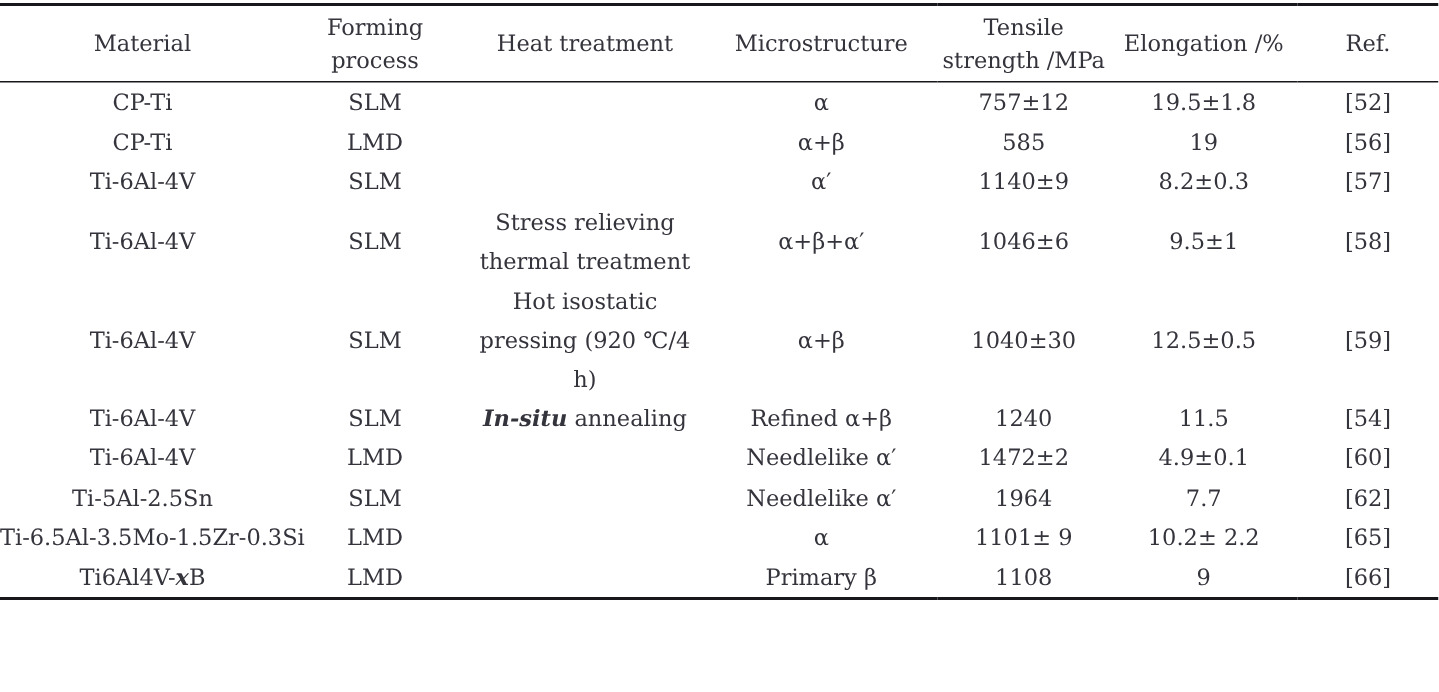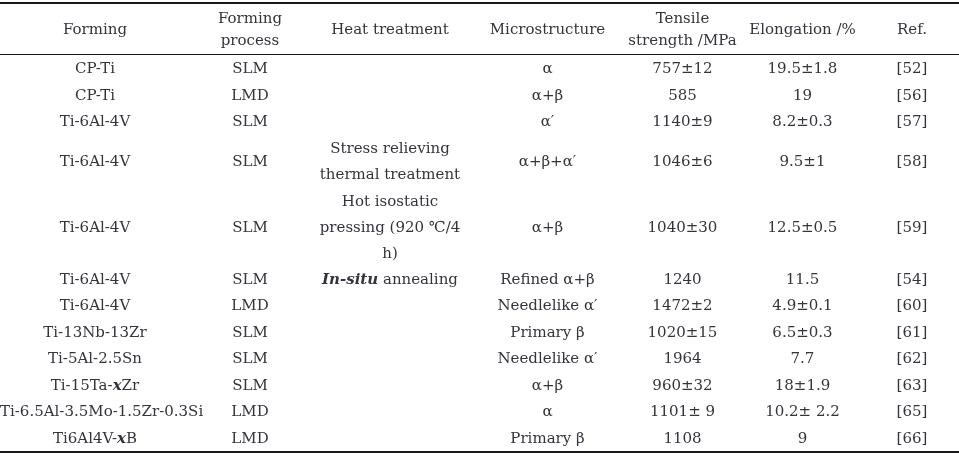--- a/index.html
+++ b/index.html
@@ -69,21 +69,21 @@
       <col class="c-material">
         <col class="c-process">
         <col class="c-heat">
         <col class="c-micro">
       <col class="c-tensile">
         <col class="c-elong">
         <col class="c-ref">
     </colgroup>
     <thead>
       <tr>
-        <th>Forming</th>
+        <th>Material</th>
         <th>Forming process</th>
         <th>Heat treatment</th>
         <th>Microstructure</th>
         <th>Tensile
 strength /MPa</th>
         <th>Elongation /%</th>
         <th>Ref.</th>
       </tr>
     </thead>
     <tbody>
@@ -146,45 +146,27 @@
       <tr>
         <td>Ti-6Al-4V</td>
         <td>LMD</td>
         <td class="cell-heat"></td>
         <td>Needlelike α′</td>
         <td>1472±2</td>
         <td>4.9±0.1</td>
         <td>[60]</td>
       </tr>
       <tr>
-        <td>Ti-13Nb-13Zr</td>
-        <td>SLM</td>
-        <td class="cell-heat"></td>
-        <td>Primary β</td>
-        <td>1020±15</td>
-        <td>6.5±0.3</td>
-        <td>[61]</td>
-      </tr>
-      <tr>
         <td>Ti-5Al-2.5Sn</td>
         <td>SLM</td>
         <td class="cell-heat"></td>
         <td>Needlelike α′</td>
         <td>1964</td>
         <td>7.7</td>
         <td>[62]</td>
-      </tr>
-      <tr>
-        <td>Ti-15Ta-<i>x</i>Zr</td>
-        <td>SLM</td>
-        <td class="cell-heat"></td>
-        <td>α+β</td>
-        <td>960±32</td>
-        <td>18±1.9</td>
-        <td>[63]</td>
       </tr>
       <tr>
         <td>Ti-6.5Al-3.5Mo-1.5Zr-0.3Si</td>
         <td>LMD</td>
         <td class="cell-heat"></td>
         <td>α</td>
         <td>1101± 9</td>
         <td>10.2± 2.2</td>
         <td>[65]</td>
       </tr>

